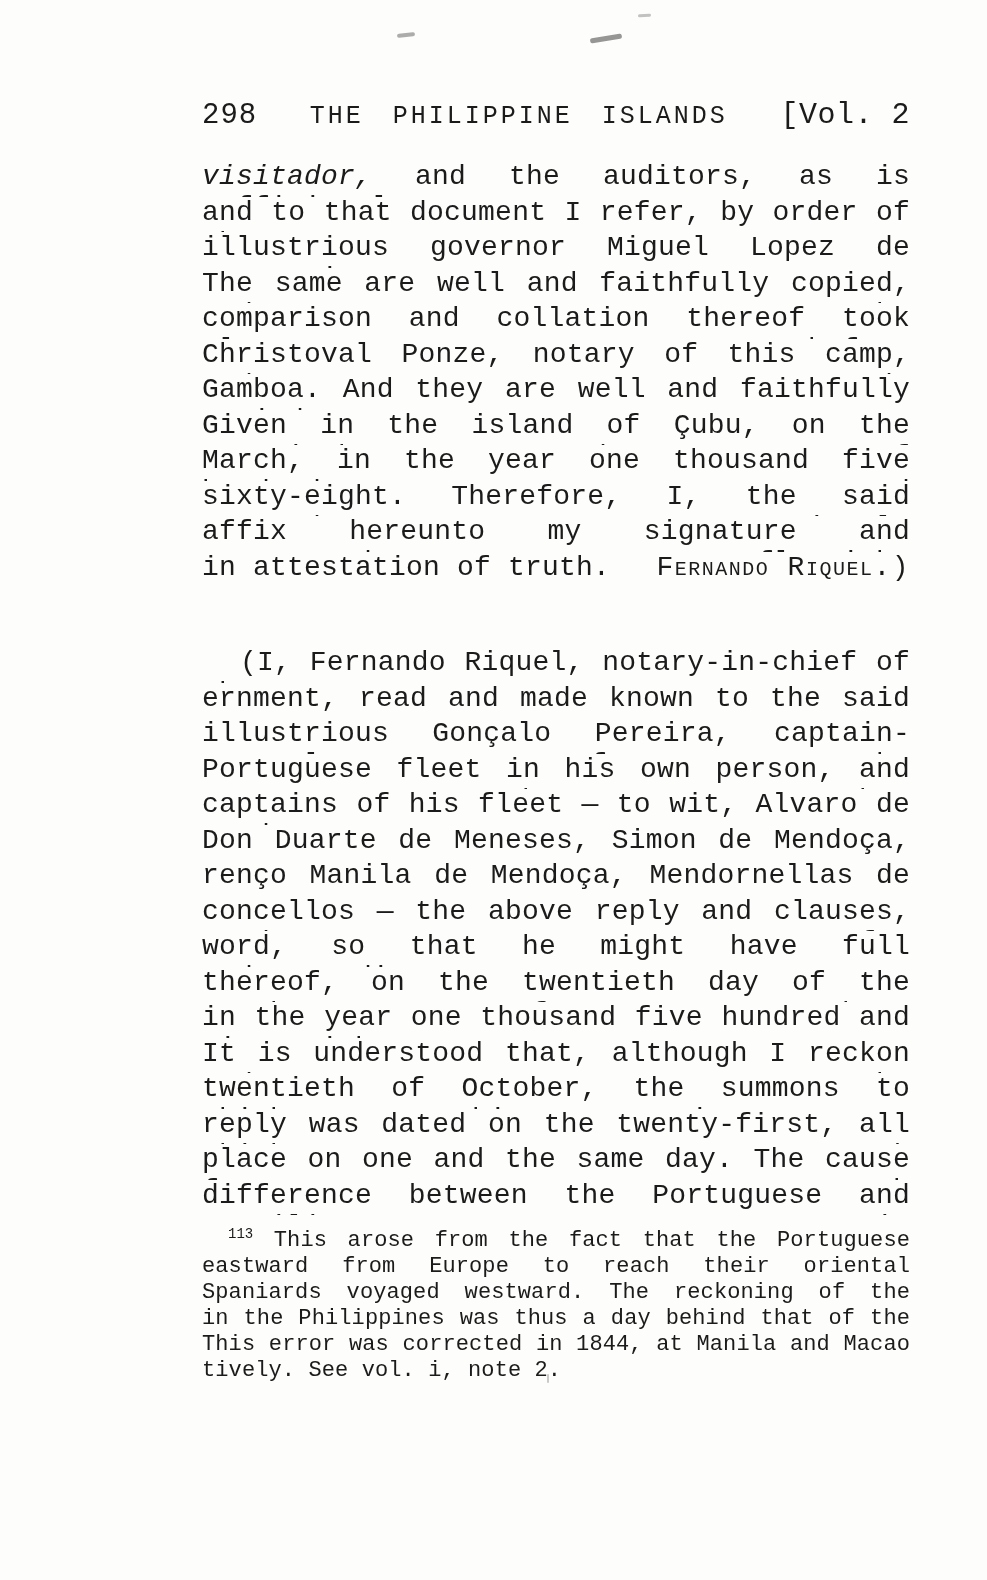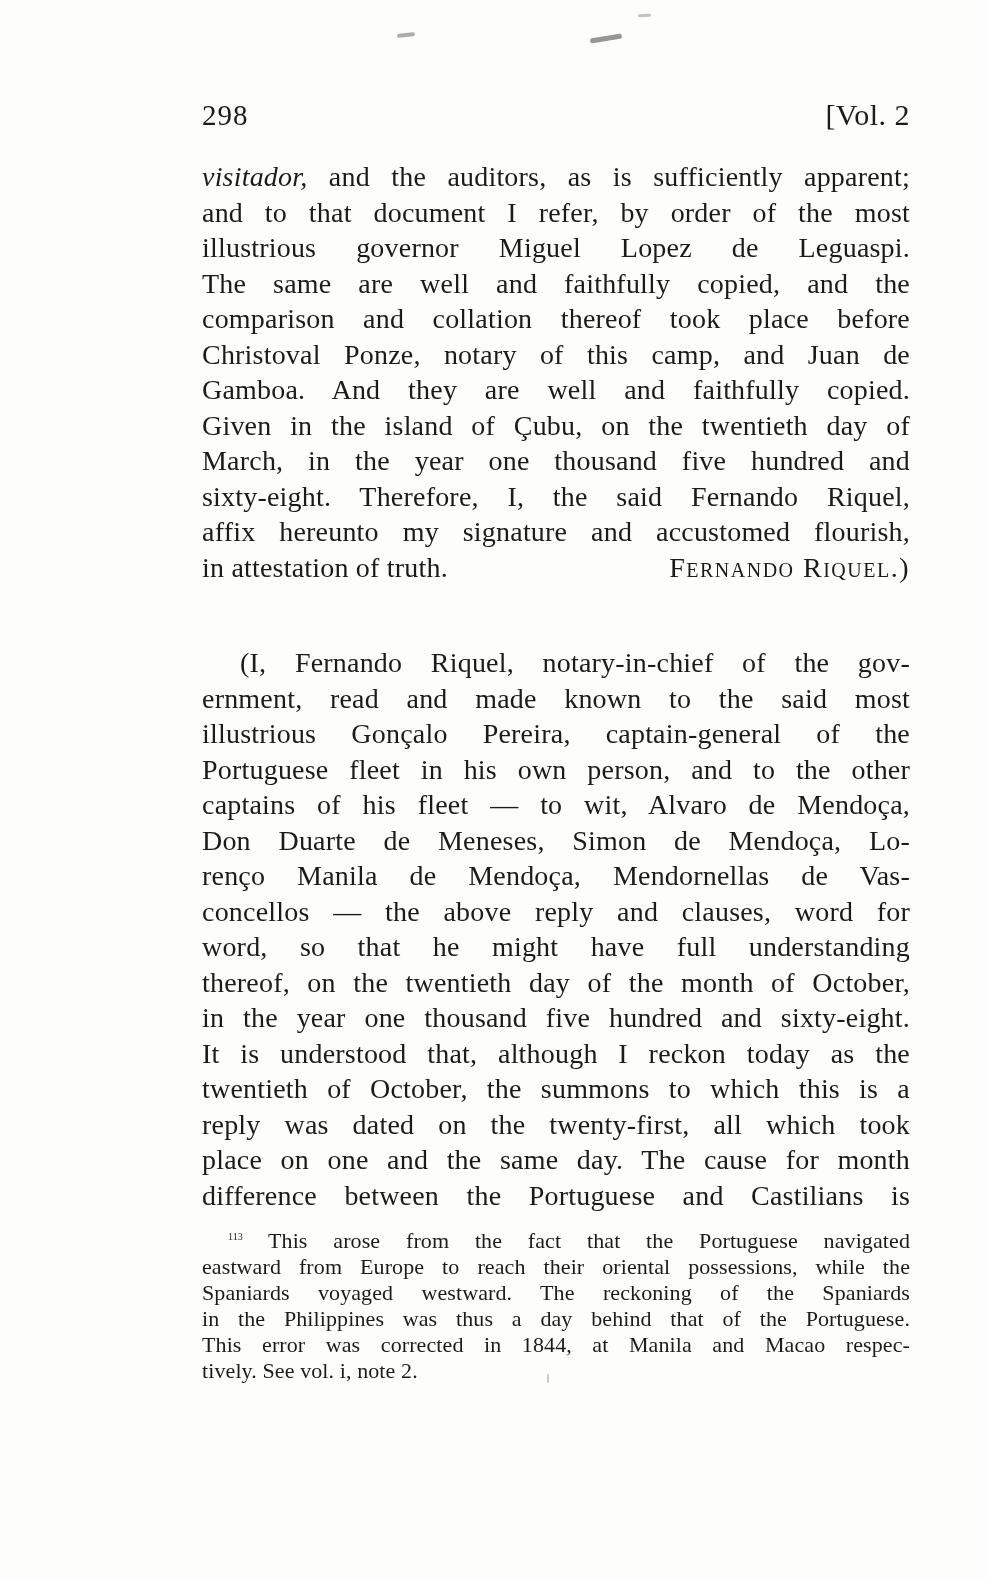--- a/index.html
+++ b/index.html
@@ -5,21 +5,21 @@
   html, body {
     margin: 0;
     padding: 0;
     background: #ffffff;
   }
   .page {
     position: relative;
     width: 987px;
     height: 1580px;
     background: #fdfdfb;
-    font-family: Liberation Serif, serif;
+    font-family: Liberation Mono, monospace;
     color: #1b1b1b;
     overflow: hidden;
   }
 
   
   .running-head {
     position: absolute;
     left: 202px;
     top: 98px;
     width: 708px;
@@ -69,21 +69,21 @@
   em.lead { font-style: italic; }
 
   
   .footnote {
     margin-top: 13px;
     font-size: 22px;
     letter-spacing: 0.1px;
   }
   .footnote .line { height: 26px; }
   sup.fnmark {
-    font-size: 10px;
+    font-size: 14px;
     vertical-align: super;
     line-height: 0;
     letter-spacing: 0;
   }
   .findent { text-indent: 26px; }
 
   
   .artifact {
     position: absolute;
     background: #6a6a6a;
@@ -100,20 +100,21 @@
 
 <div class="page">
 
   <span class="artifact a1"></span>
   <span class="artifact a2"></span>
   <span class="artifact a3"></span>
   <span class="artifact a4"></span>
 
   <header class="running-head">
     <span class="pagenum">298</span>
+    <span class="runtitle">THE PHILIPPINE ISLANDS</span>
     <span class="volume">[Vol. 2</span>
   </header>
 
   <main class="body-text">
 
     <div class="para">
       <div class="line j"><em class="lead">visitador,</em> <span>and the auditors, as is sufficiently apparent;</span></div>
       <div class="line j">and to that document I refer, by order of the most</div>
       <div class="line j">illustrious governor Miguel Lopez de Leguaspi.</div>
       <div class="line j">The same are well and faithfully copied, and the</div>

